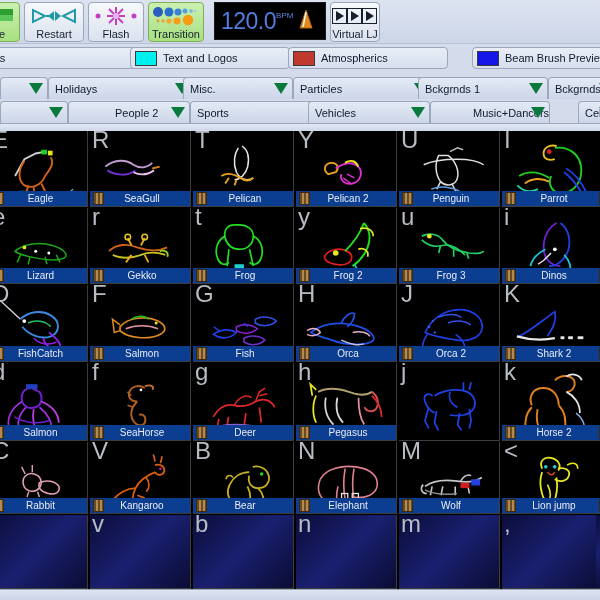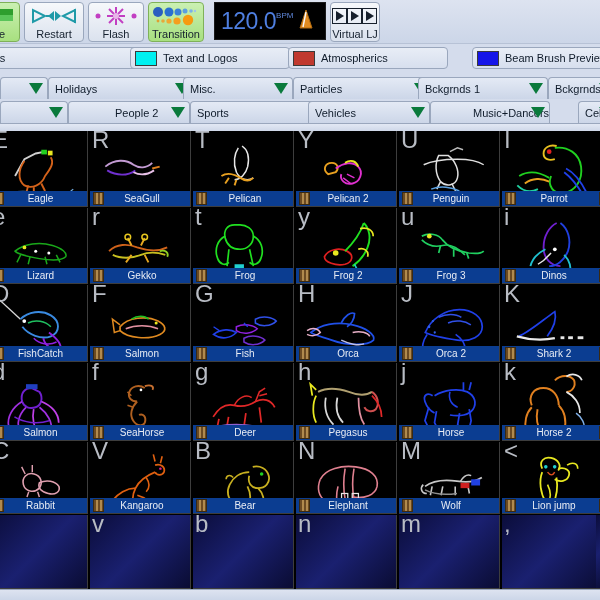--- a/index.html
+++ b/index.html
@@ -653,24 +653,20 @@
       <div class="cell" style="left: 399px; top: 232px; width: 101px; height: 78px;">
         <div class="art"><svg width="100%" height="100%" viewBox="0 0 90 80" preserveAspectRatio="xMidYMid meet">
             <path d="M28 34 C22 30 18 34 20 40 C22 46 26 50 30 52" stroke="#2040e8" stroke-width="1.8" fill="none"></path>
             <path d="M30 34 C40 28 54 26 64 30 C72 34 74 42 70 48 C66 54 56 56 46 54" stroke="#2040e8" stroke-width="1.8" fill="none"></path>
             <path d="M66 28 L68 20 M60 28 L60 20" stroke="#2040e8" stroke-width="1.8"></path>
             <path d="M24 46 L20 60 L24 68 M32 50 L30 62 L34 70" stroke="#2040e8" stroke-width="1.8" fill="none"></path>
             <path d="M56 52 L54 64 L58 70 M66 48 L68 60 L66 68" stroke="#2040e8" stroke-width="1.8" fill="none"></path>
             <path d="M46 30 C44 38 48 44 54 46" stroke="#2040e8" stroke-width="1.6" fill="none"></path>
           </svg></div>
         <span class="key">j</span>
-        <div class="cap">
-          <span class="capicon"></span>
-          <span class="captxt">Horse</span>
-        </div>
       </div>
       <div class="cell" style="left: 502px; top: 232px; width: 101px; height: 78px;">
         <div class="art"><svg width="100%" height="100%" viewBox="0 0 90 80" preserveAspectRatio="xMidYMid meet">
             <path d="M24 44 C20 34 26 26 36 26 C46 26 52 34 52 44" stroke="#e08020" stroke-width="2" fill="none"></path>
             <path d="M52 44 C58 50 60 60 58 70" stroke="#e08020" stroke-width="2" fill="none"></path>
             <path d="M24 46 C18 52 16 62 18 70" stroke="#e08020" stroke-width="2" fill="none"></path>
             <path d="M30 48 C28 58 30 66 34 72" stroke="#e08020" stroke-width="2" fill="none"></path>
             <path d="M48 18 C54 12 64 12 68 18 C70 24 66 30 60 30" stroke="#e08020" stroke-width="2" fill="none"></path>
             <path d="M60 14 C66 10 74 12 76 18" stroke="#e8e8e8" stroke-width="1.8" fill="none"></path>
             <path d="M60 30 C68 34 74 42 74 52" stroke="#e8e8e8" stroke-width="1.8" fill="none"></path>

